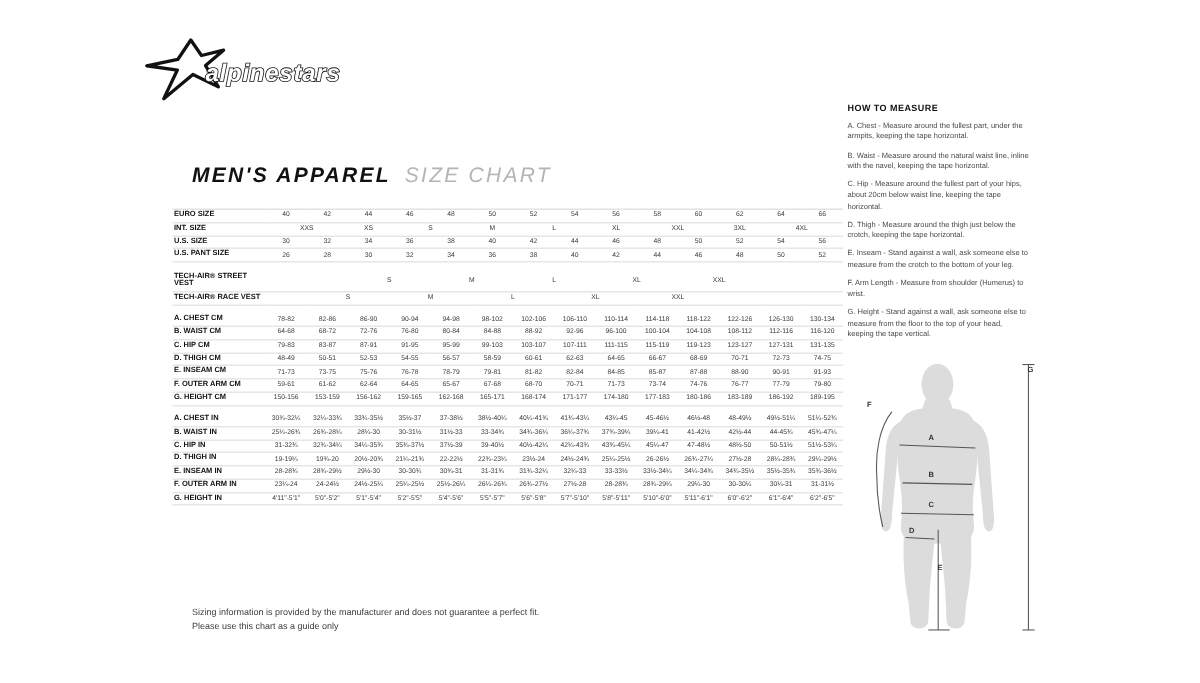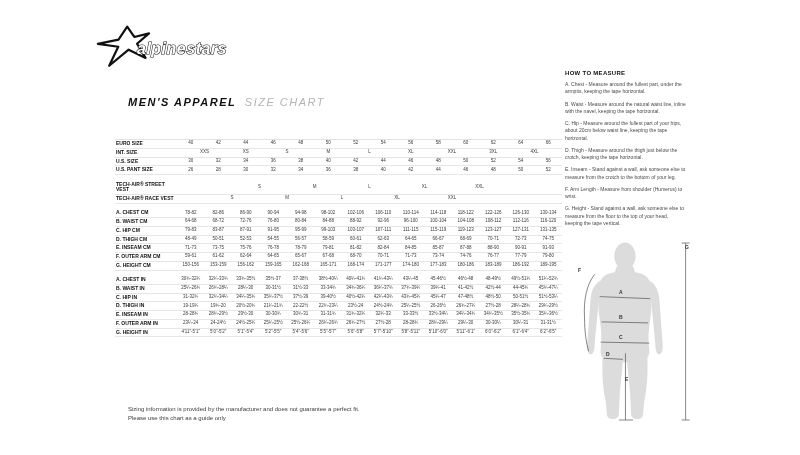--- a/index.html
+++ b/index.html
@@ -4,21 +4,21 @@
 <style>
   * { margin:0; padding:0; box-sizing:border-box; }
   html,body { width:800px; height:455px; background:#ffffff; overflow:hidden;
               font-family:"Liberation Sans", sans-serif; color:#222; }
   .page { position:relative; width:800px; height:455px; background:#fff; }
 
   
   .logo { position:absolute; left:95px; top:24px; width:160px; height:44px; }
 
   
-  .title { position:absolute; left:128px; top:96px; font-size:11px; font-style:italic;
+  .title { position:absolute; left:128px; top:108px; font-size:14px; font-style:italic;
            letter-spacing:1.5px; white-space:nowrap; }
   .title .main { font-weight:bold; color:#111; }
   .title .sub  { font-weight:normal; color:#b4b4b4; margin-left:4px; }
 
   
   .table-wrap { position:absolute; left:115px; top:139px; width:447px; }
   table.size { border-collapse:collapse; width:447px; table-layout:fixed; border-top:1px solid #e2e2e2; }
   table.size th { width:62px; text-align:left; font-size:5px; font-weight:bold; color:#111;
                   text-transform:uppercase; padding:1px 0 1px 1px; line-height:1.15;
                   border-bottom:1px solid #e6e6e6; }

